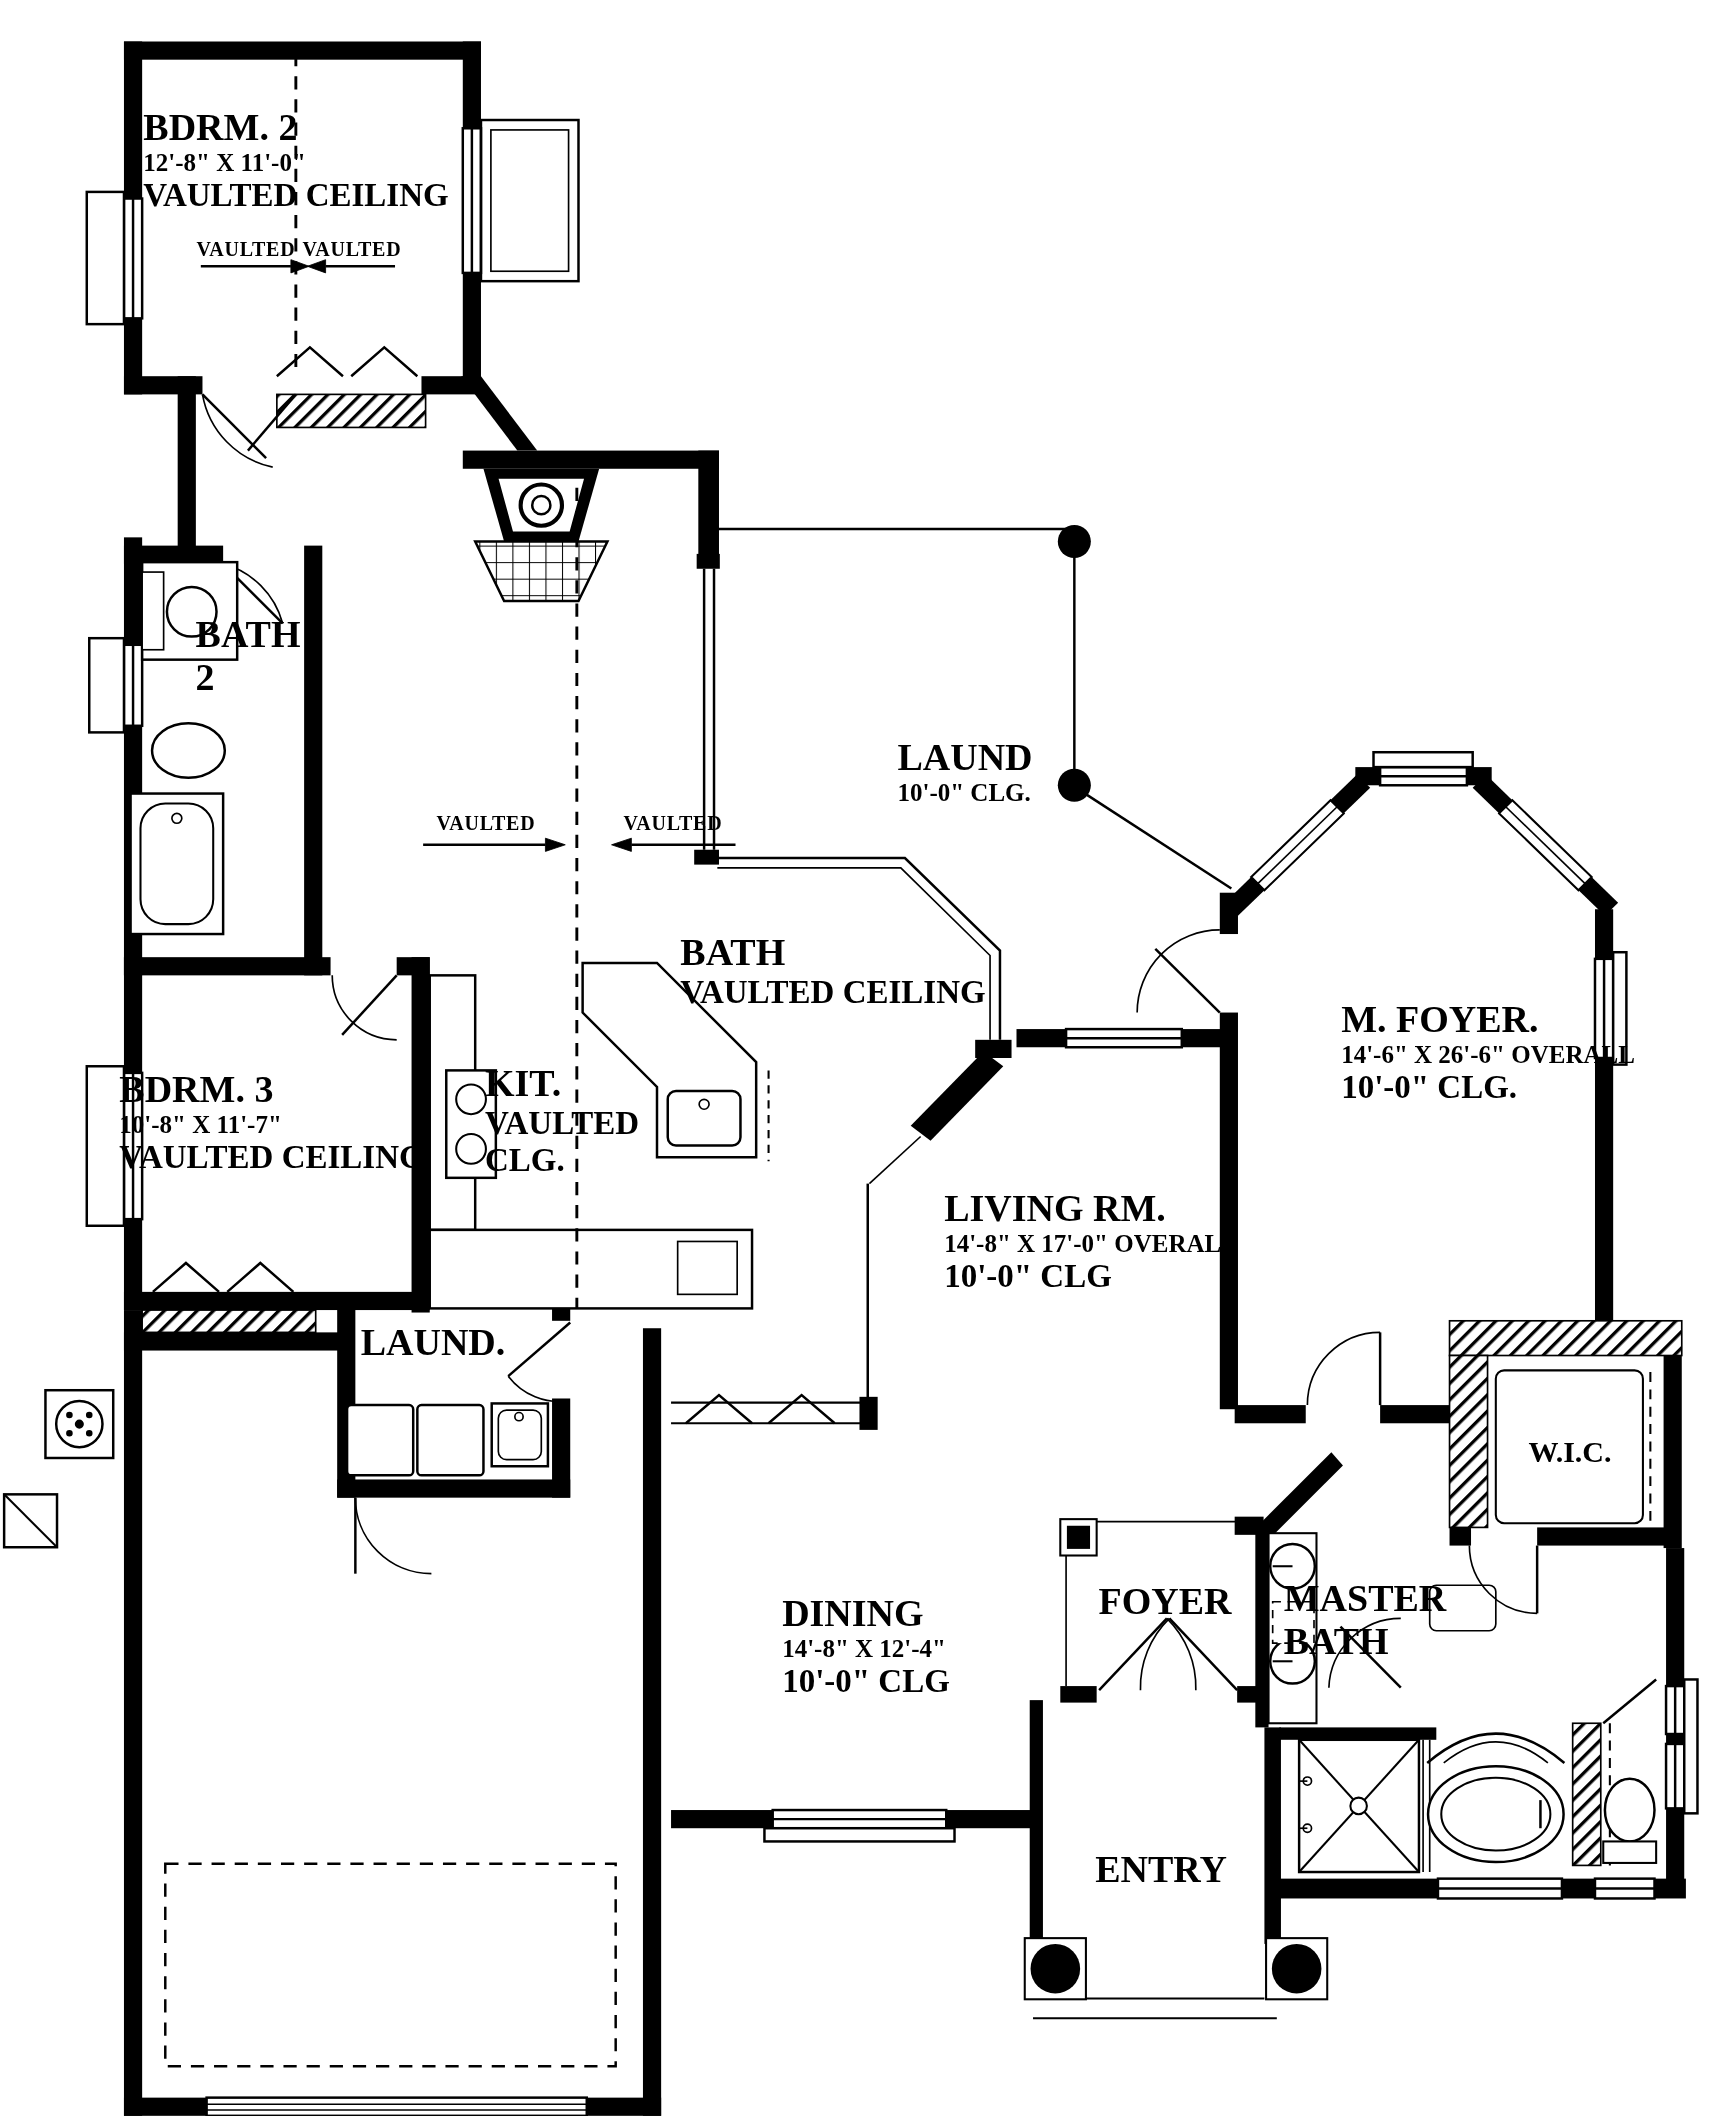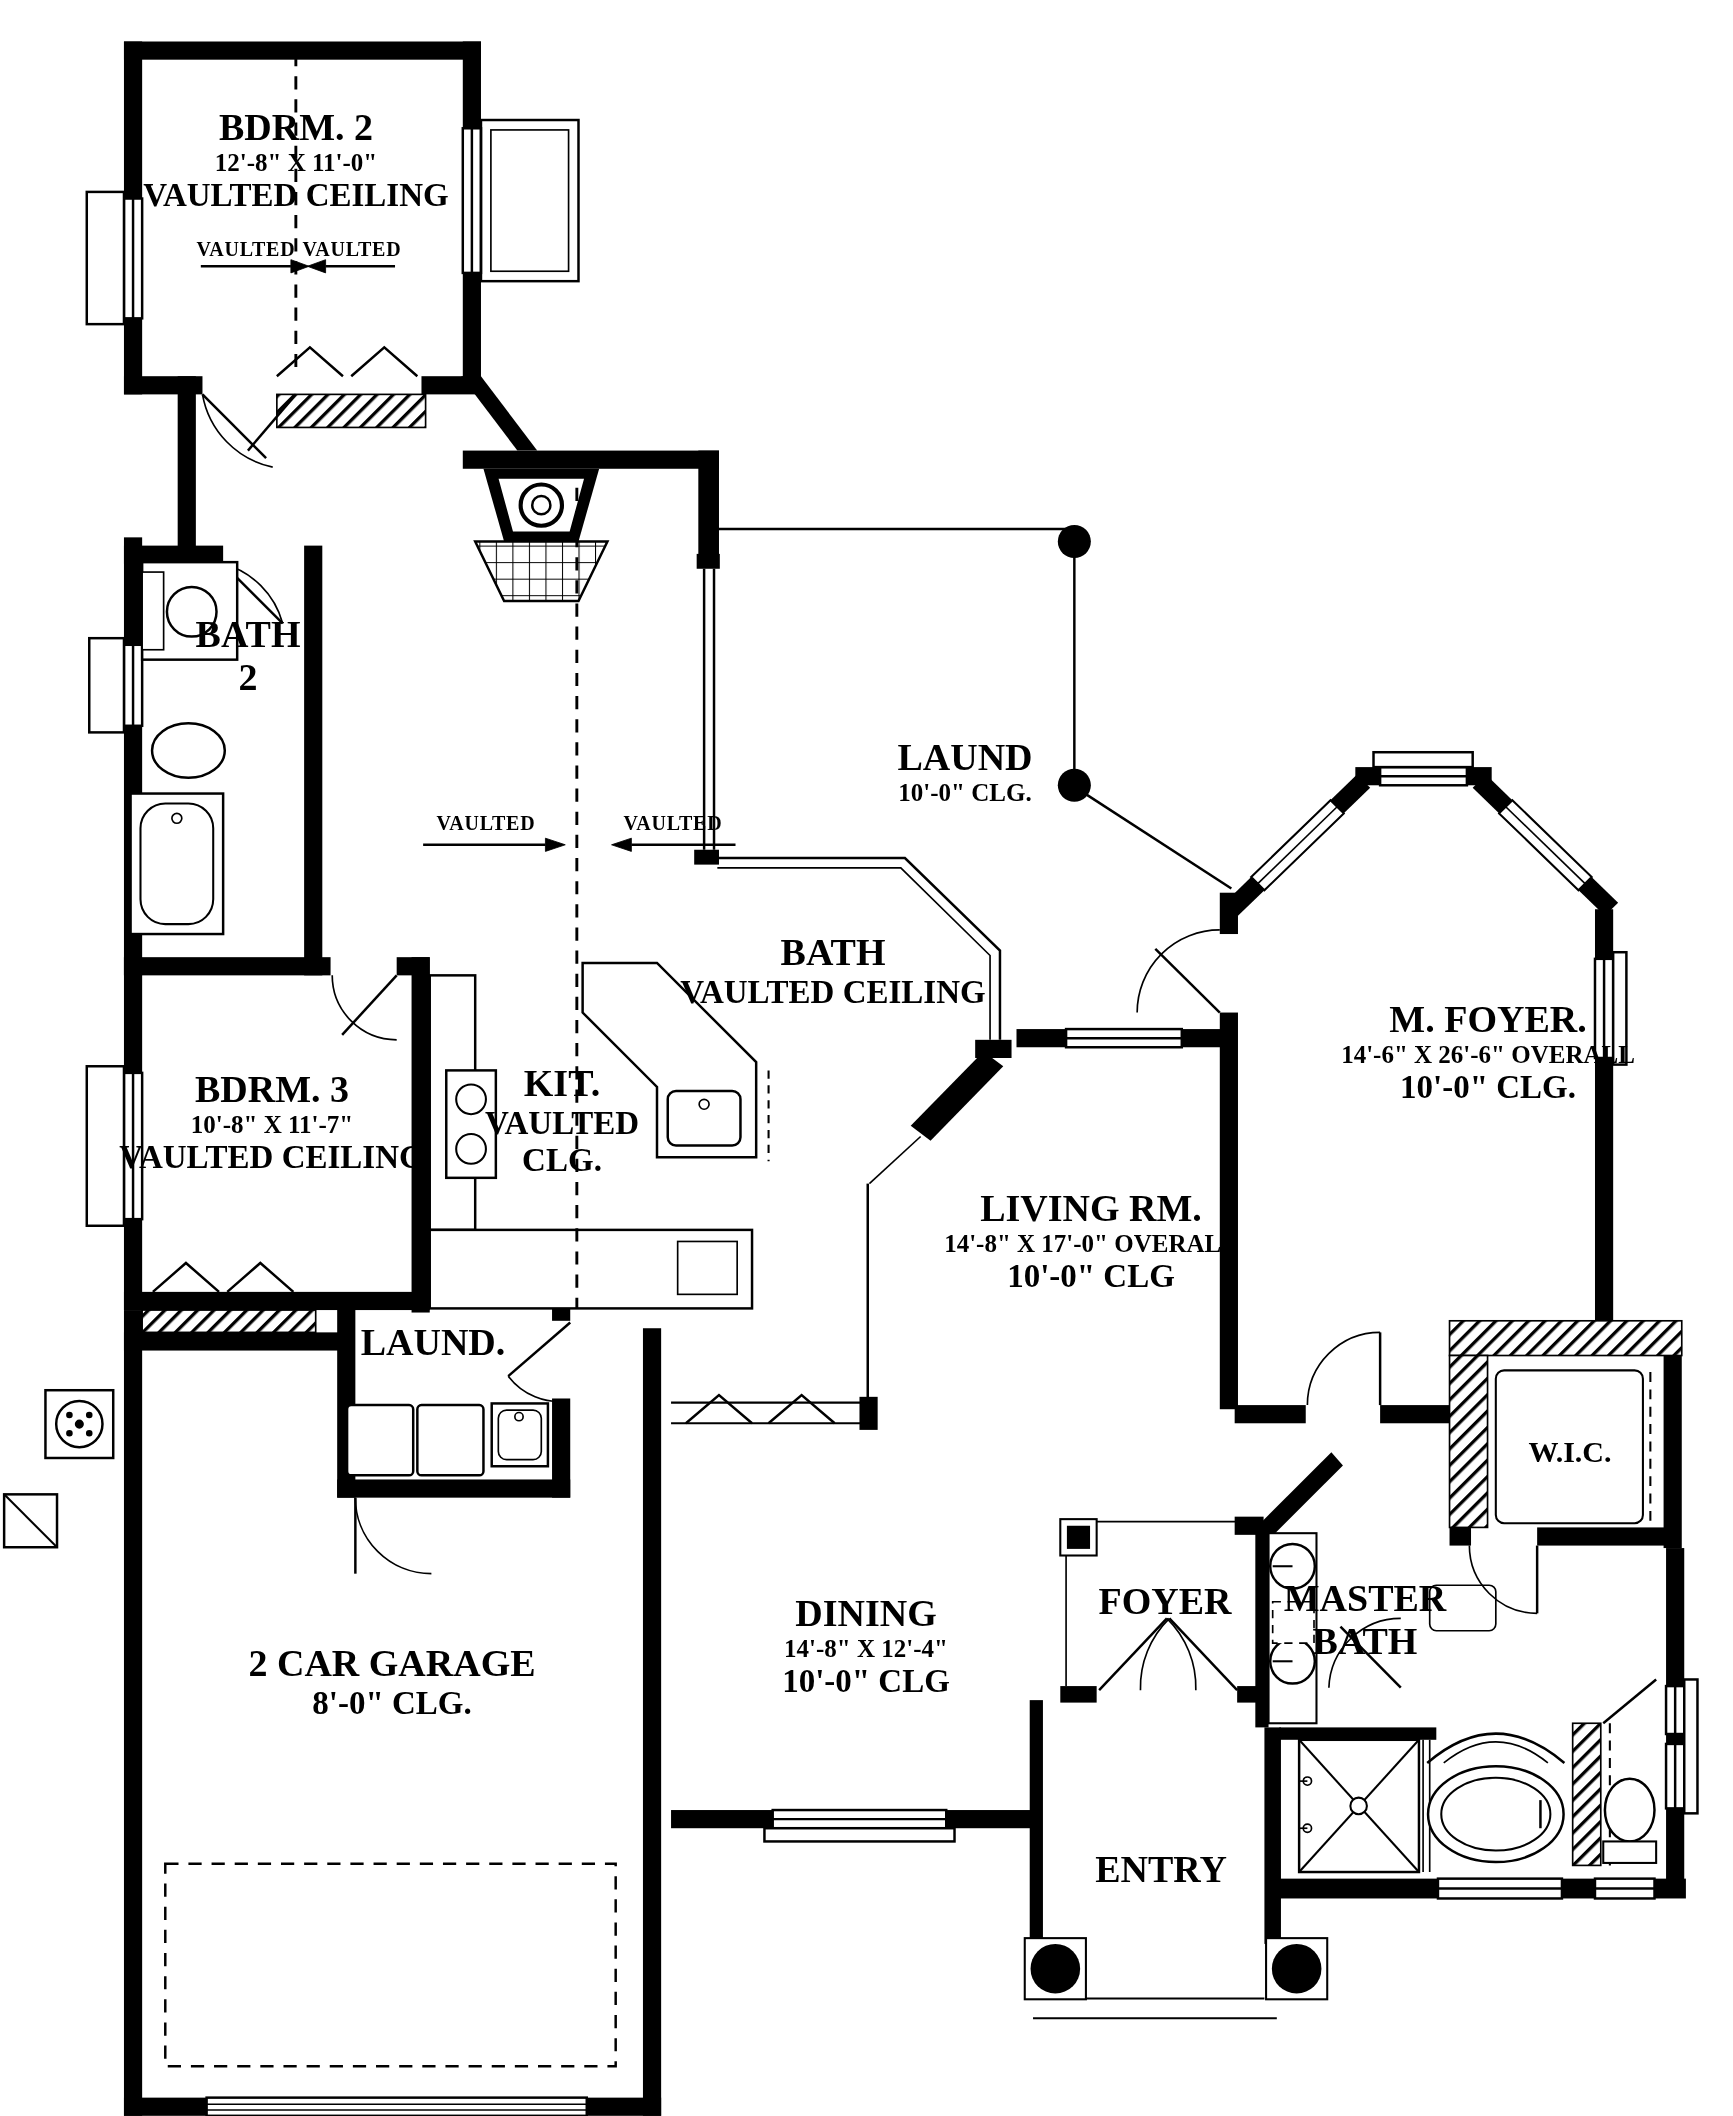--- a/index.html
+++ b/index.html
@@ -1,19 +1,19 @@
 <!DOCTYPE html>
 <html style="font-size:13.2px"><head>
 <meta charset="utf-8">
 <style>
   html,body{margin:0;padding:0;background:#ffffff;}
   .plan{position:relative;width:1733px;height:2116px;background:#ffffff;
         font-family:"Liberation Serif",serif;color:#000;overflow:hidden;}
   .plan svg{position:absolute;left:0;top:0;}
-  .room-label{position:absolute;transform:translateX(-50%);text-align:center;
+  .room-label{position:absolute;transform:translateX(-50%);
               font-weight:700;line-height:1.12;white-space:nowrap;}
   .t{font-size:38px;}
   .d{font-size:25px;}
   .s{font-size:33px;}
   .t-small{font-size:30px;}
   .vaulted{position:absolute;transform:translateX(-50%);font-weight:700;
            font-size:20px;letter-spacing:0.8px;white-space:nowrap;}
 </style>
 </head>
 <body>
@@ -401,24 +401,20 @@
 </div>
 
 <div class="room-label" style="left:433px;top:1321px">
   <div class="t">LAUND.</div>
 </div>
 
 <div class="room-label" style="left:1570px;top:1435px">
   <div class="t-small">W.I.C.</div>
 </div>
 
-<div class="room-label" style="left:392px;top:1642px">
-  <div class="t">2 CAR GARAGE</div>
-  <div class="s">8'-0" CLG.</div>
-</div>
 
 <div class="room-label" style="left:866px;top:1592px">
   <div class="t">DINING</div>
   <div class="d">14'-8" X 12'-4"</div>
   <div class="s">10'-0" CLG</div>
 </div>
 
 <div class="room-label" style="left:1165px;top:1580px">
   <div class="t">FOYER</div>
 </div>

